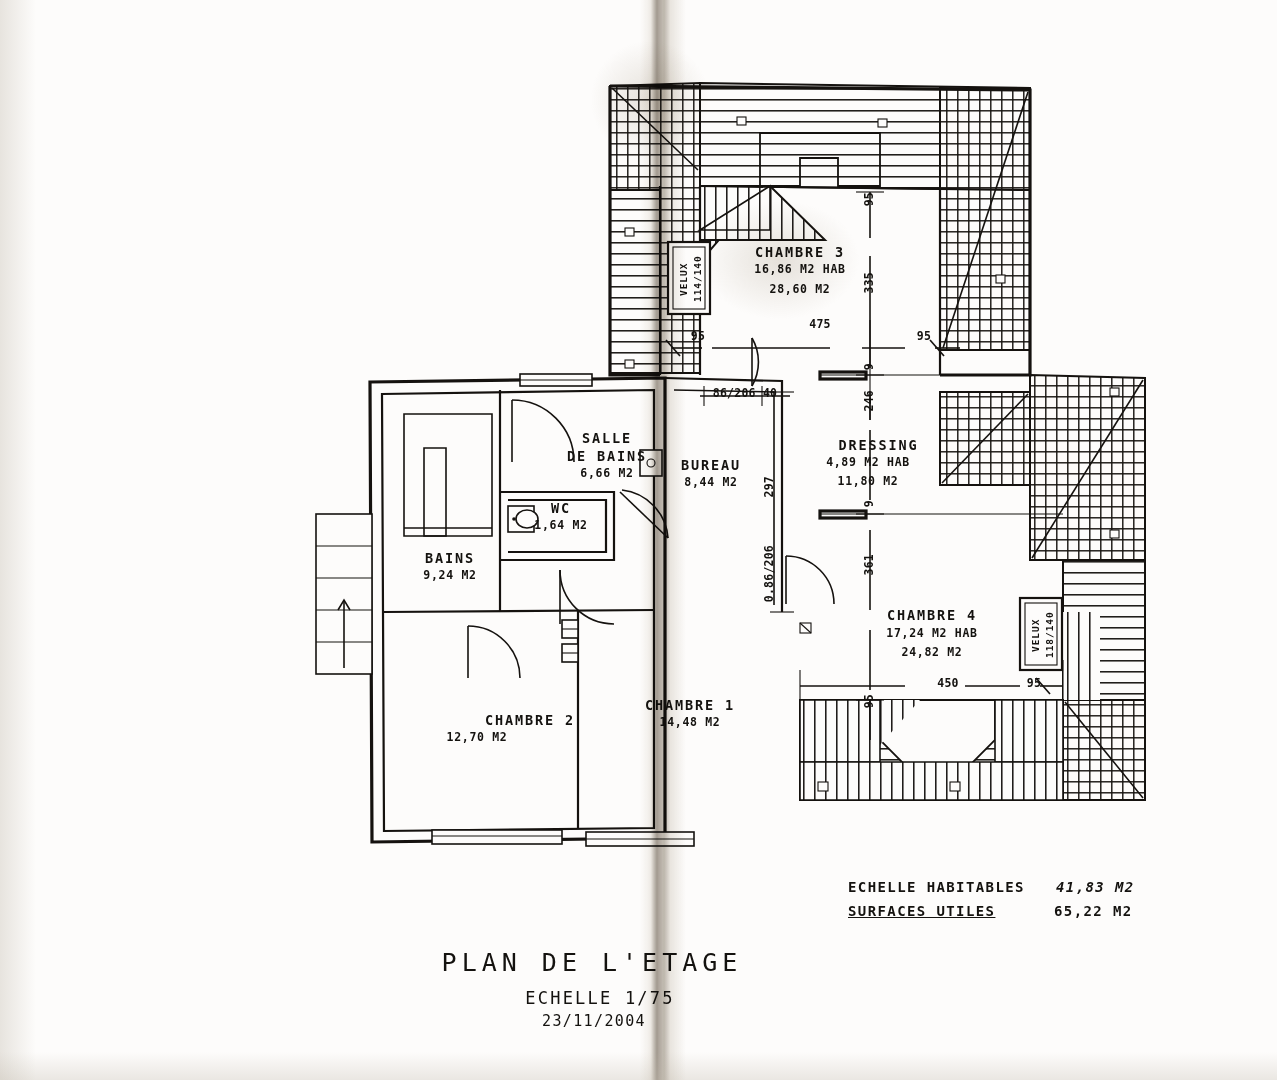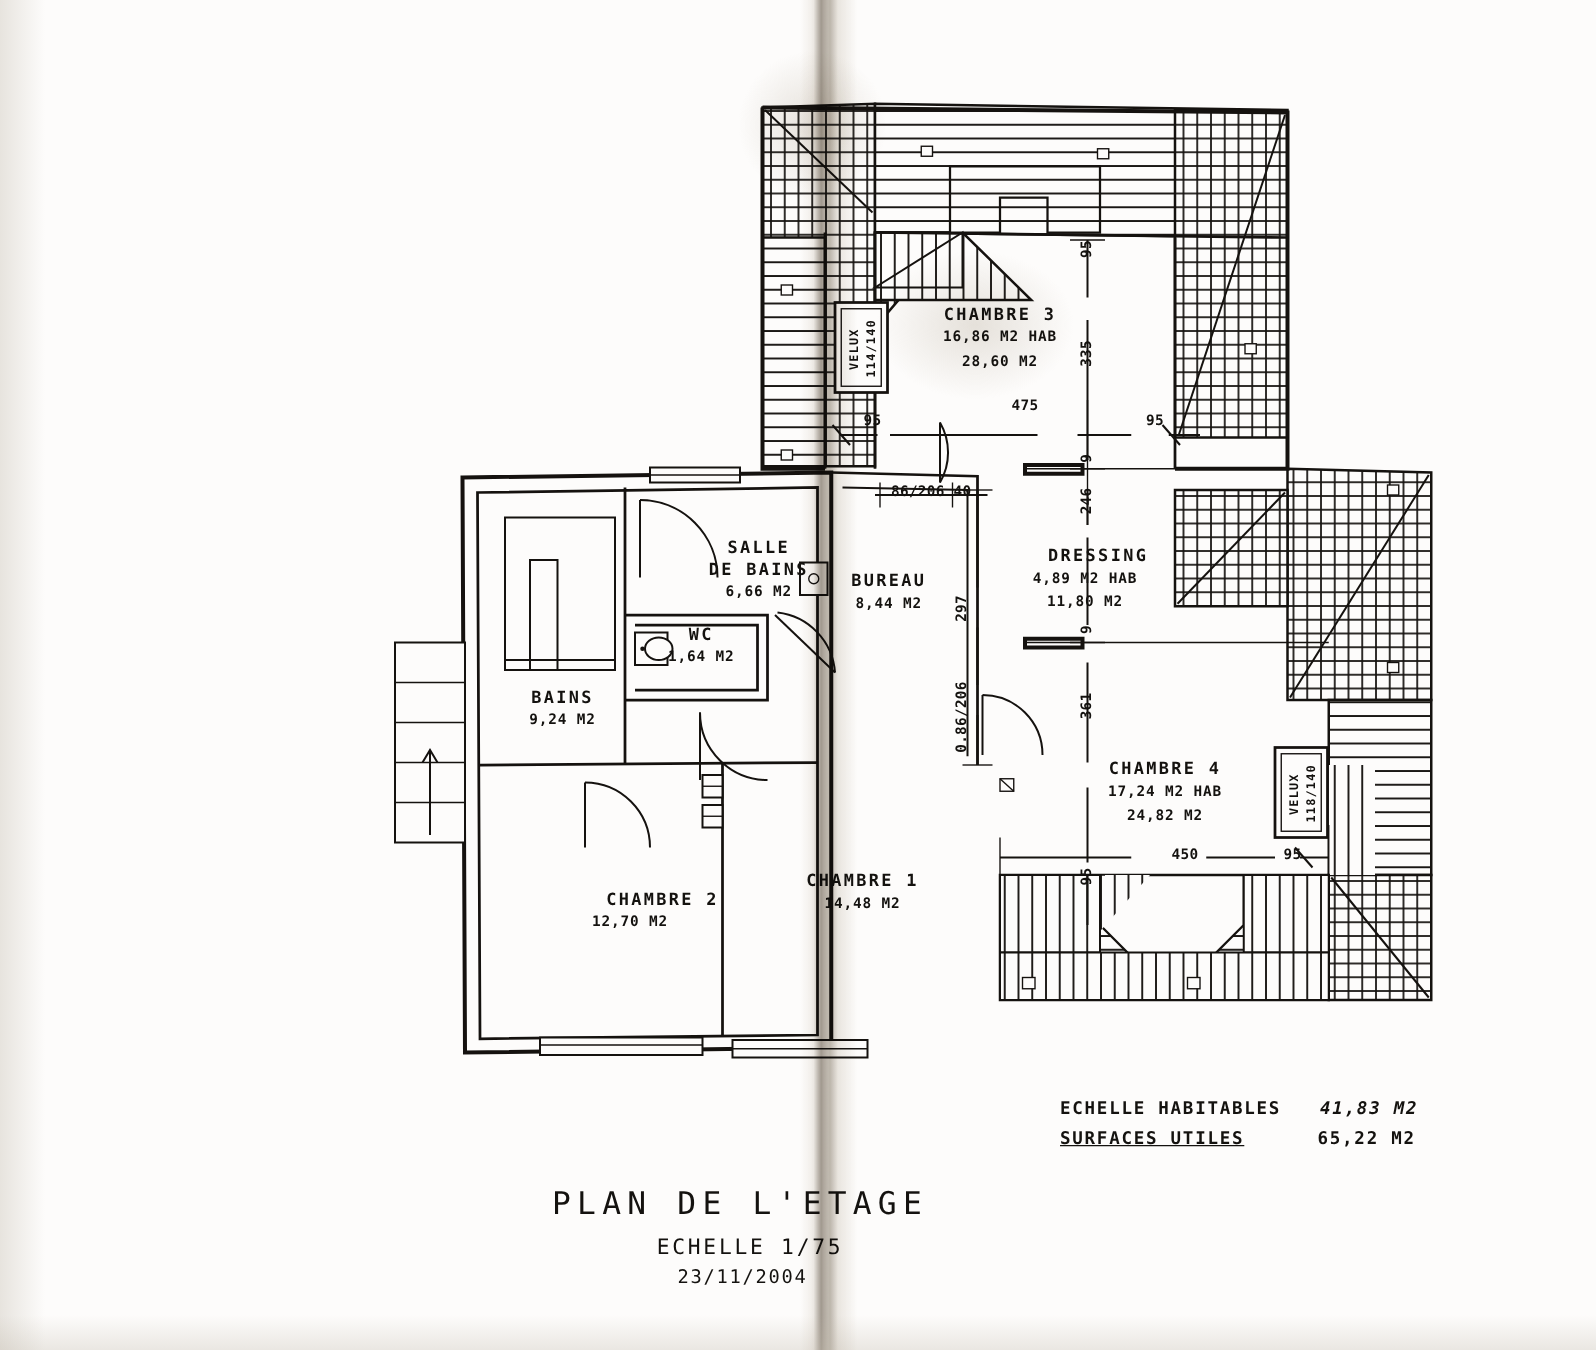--- a/index.html
+++ b/index.html
@@ -296,21 +296,21 @@
   <div class="txt room-name ctr" style="left:607px;top:448px;">DE BAINS</div>
   <div class="txt room-area ctr" style="left:607px;top:466px;">6,66 M2</div>
 
   <div class="txt room-name ctr" style="left:561px;top:500px;">WC</div>
   <div class="txt room-area ctr" style="left:561px;top:518px;">1,64 M2</div>
 
   <div class="txt room-name ctr" style="left:450px;top:550px;">BAINS</div>
   <div class="txt room-area ctr" style="left:450px;top:568px;">9,24 M2</div>
 
   <div class="txt room-name ctr" style="left:514px;top:712px;margin-left:16px;">CHAMBRE 2</div>
-  <div class="txt room-area ctr" style="left:504px;top:730px;">12,70 M2</div>
+  <div class="txt room-area ctr" style="left:477px;top:730px;">12,70 M2</div>
 
   <div class="txt room-name ctr" style="left:690px;top:697px;">CHAMBRE 1</div>
   <div class="txt room-area ctr" style="left:690px;top:715px;">14,48 M2</div>
 
   <div class="txt velux-txt" style="left:679px;top:250px;height:58px;">
     <span>VELUX</span>
   </div>
   <div class="txt velux-txt" style="left:693px;top:250px;height:58px;">114/140</div>
 
   <div class="txt velux-txt" style="left:1031px;top:606px;height:58px;">

